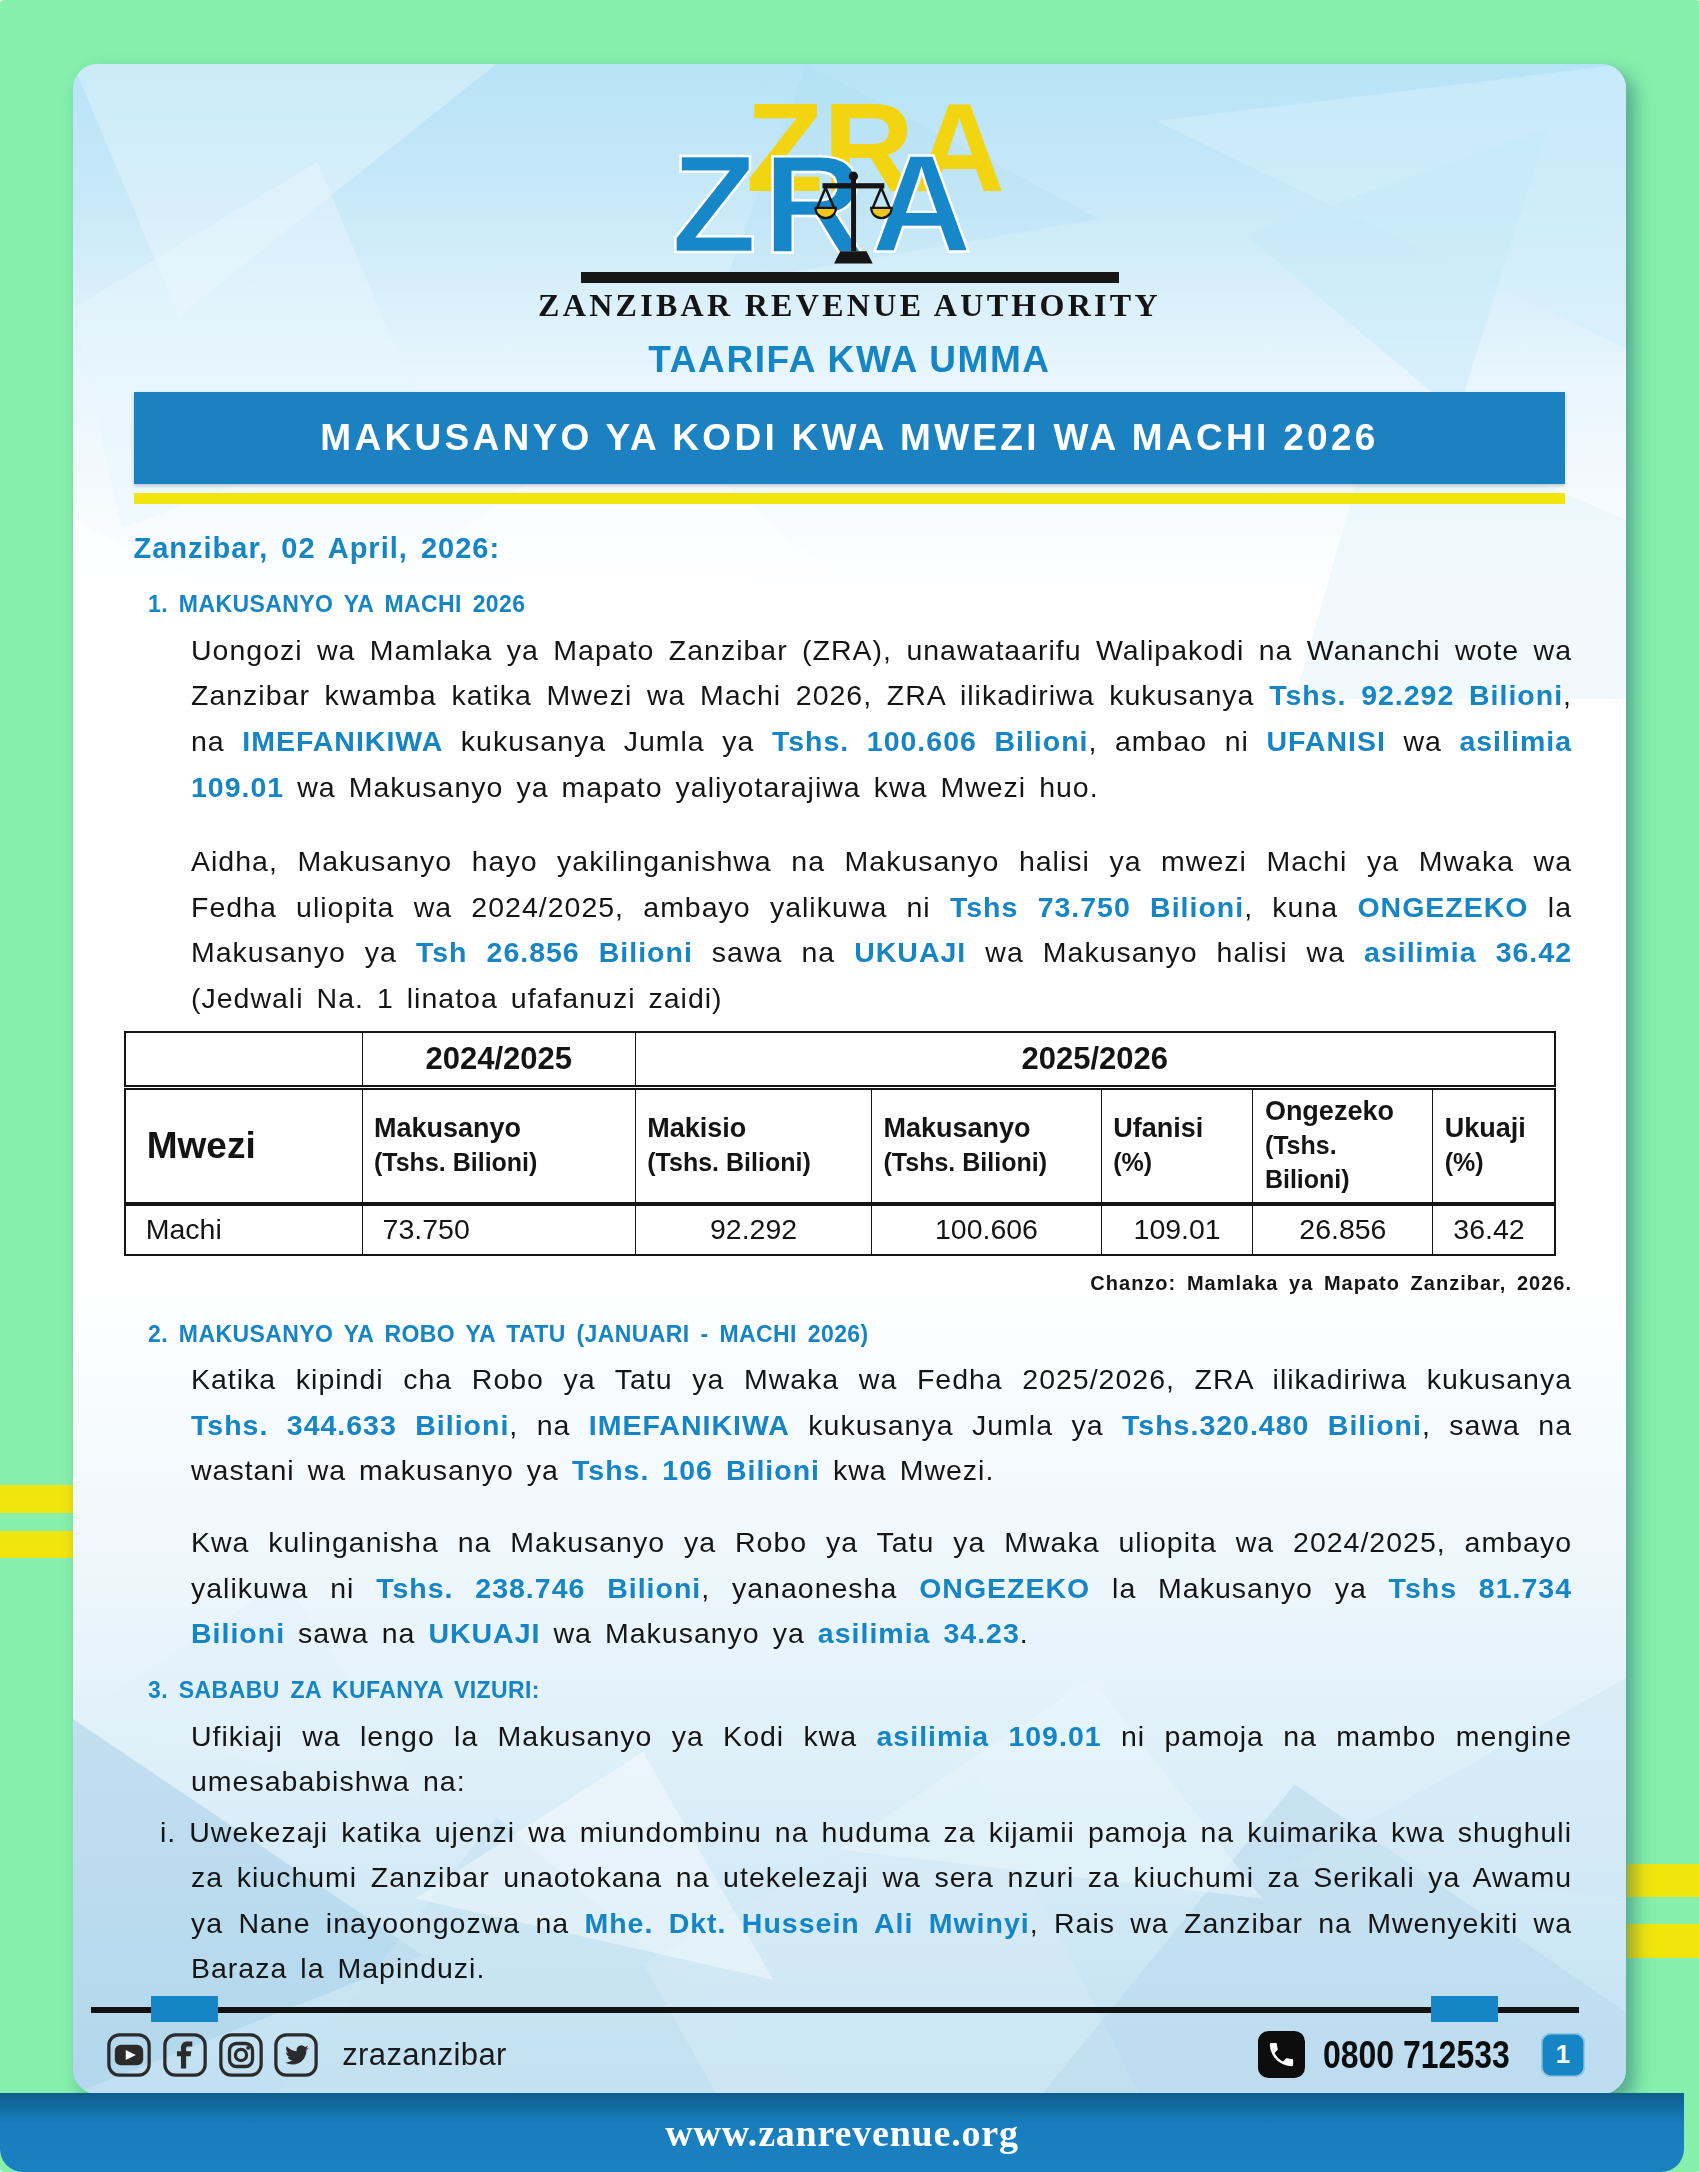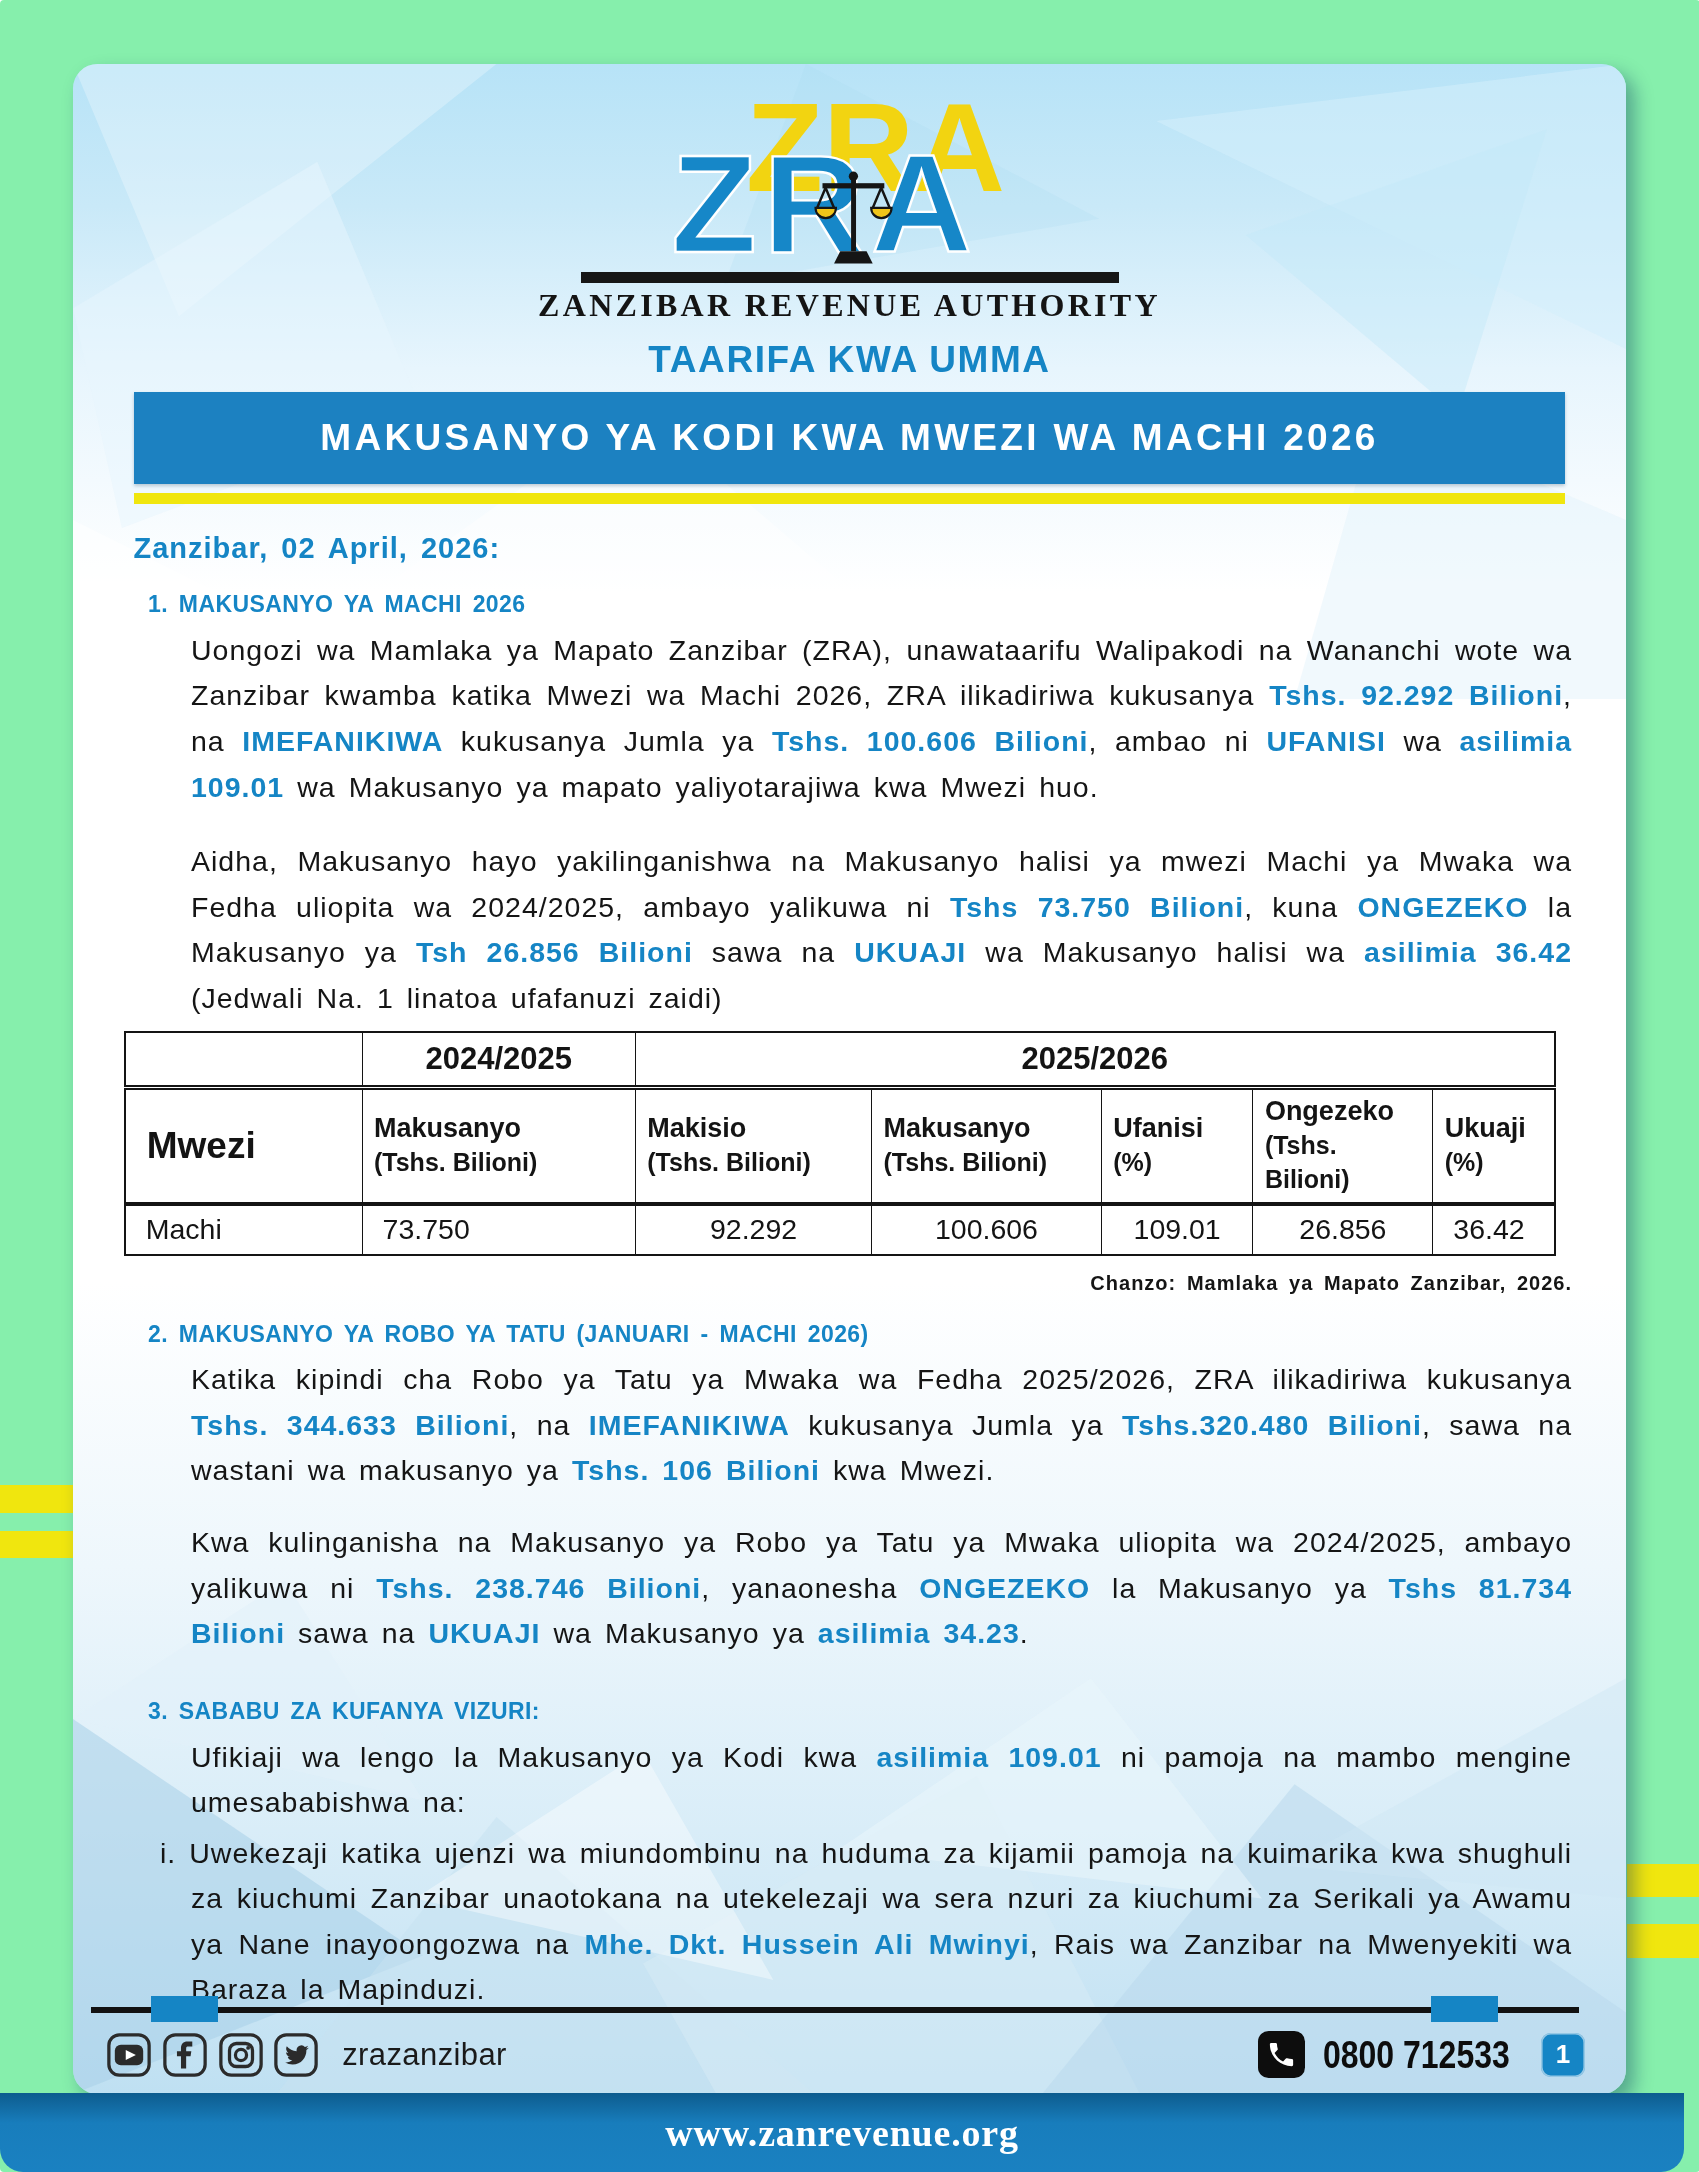--- a/index.html
+++ b/index.html
@@ -37,21 +37,21 @@
     font-weight:bold;font-size:32px;letter-spacing:3.3px;color:#141414;}
   .announcement{margin-top:8.1px;text-align:center;color:#1585c5;font-size:37px;font-weight:800;letter-spacing:1.6px;}
   .banner{margin:11.4px 61px 0;height:92px;background:#1c81c1;display:flex;align-items:center;justify-content:center;
     color:#ffffff;font-size:37px;font-weight:800;letter-spacing:3.3px;box-shadow:0 2.4px 3.3px rgba(20,60,90,.25);}
   .yellow-rule{margin:8.1px 61px 0;height:11.4px;background:#f0e60e;}
   
   .content{padding:0 54px;font-size:28.5px;line-height:1.6;color:#151515;letter-spacing:1px;word-spacing:4.1px;}
   .dateline{margin:21px 0 0 6.5px;color:#1585c5;font-weight:800;font-size:29px;}
   .sec-h{margin:14.7px 0 0 21px;color:#1585c5;font-size:23px;font-weight:800;letter-spacing:0.4px;}
   .sec-h.s2{margin-top:16.3px;}
-  .sec-h.s3{margin-top:36px;}
+  .sec-h.s3{margin-top:15px;}
   p.body{margin:4.9px 0 0 64px;text-align:justify;}
   p.body.gap{margin-top:29px;}
   p.body.gap2{margin-top:26px;}
   .hl{color:#1585c5;font-weight:bold;}
   .caption{margin:14.7px 0 0 4.9px;font-style:italic;font-weight:bold;font-size:28px;letter-spacing:0.4px;}
   
   table.jedwali{border-collapse:collapse;margin:9.8px 0 0 -3.3px;width:1432px;background:#ffffff;border:2.4px solid #141414;}
   table.jedwali th,table.jedwali td{border:1.6px solid #141414;color:#141414;letter-spacing:0;word-spacing:0;}
   tr.grp th{height:47px;font-size:31px;font-weight:800;border-bottom:5.7px double #141414;text-align:center;}
   tr.hdr th{height:112px;font-size:27px;font-weight:800;border-bottom:4.1px solid #141414;text-align:left;

